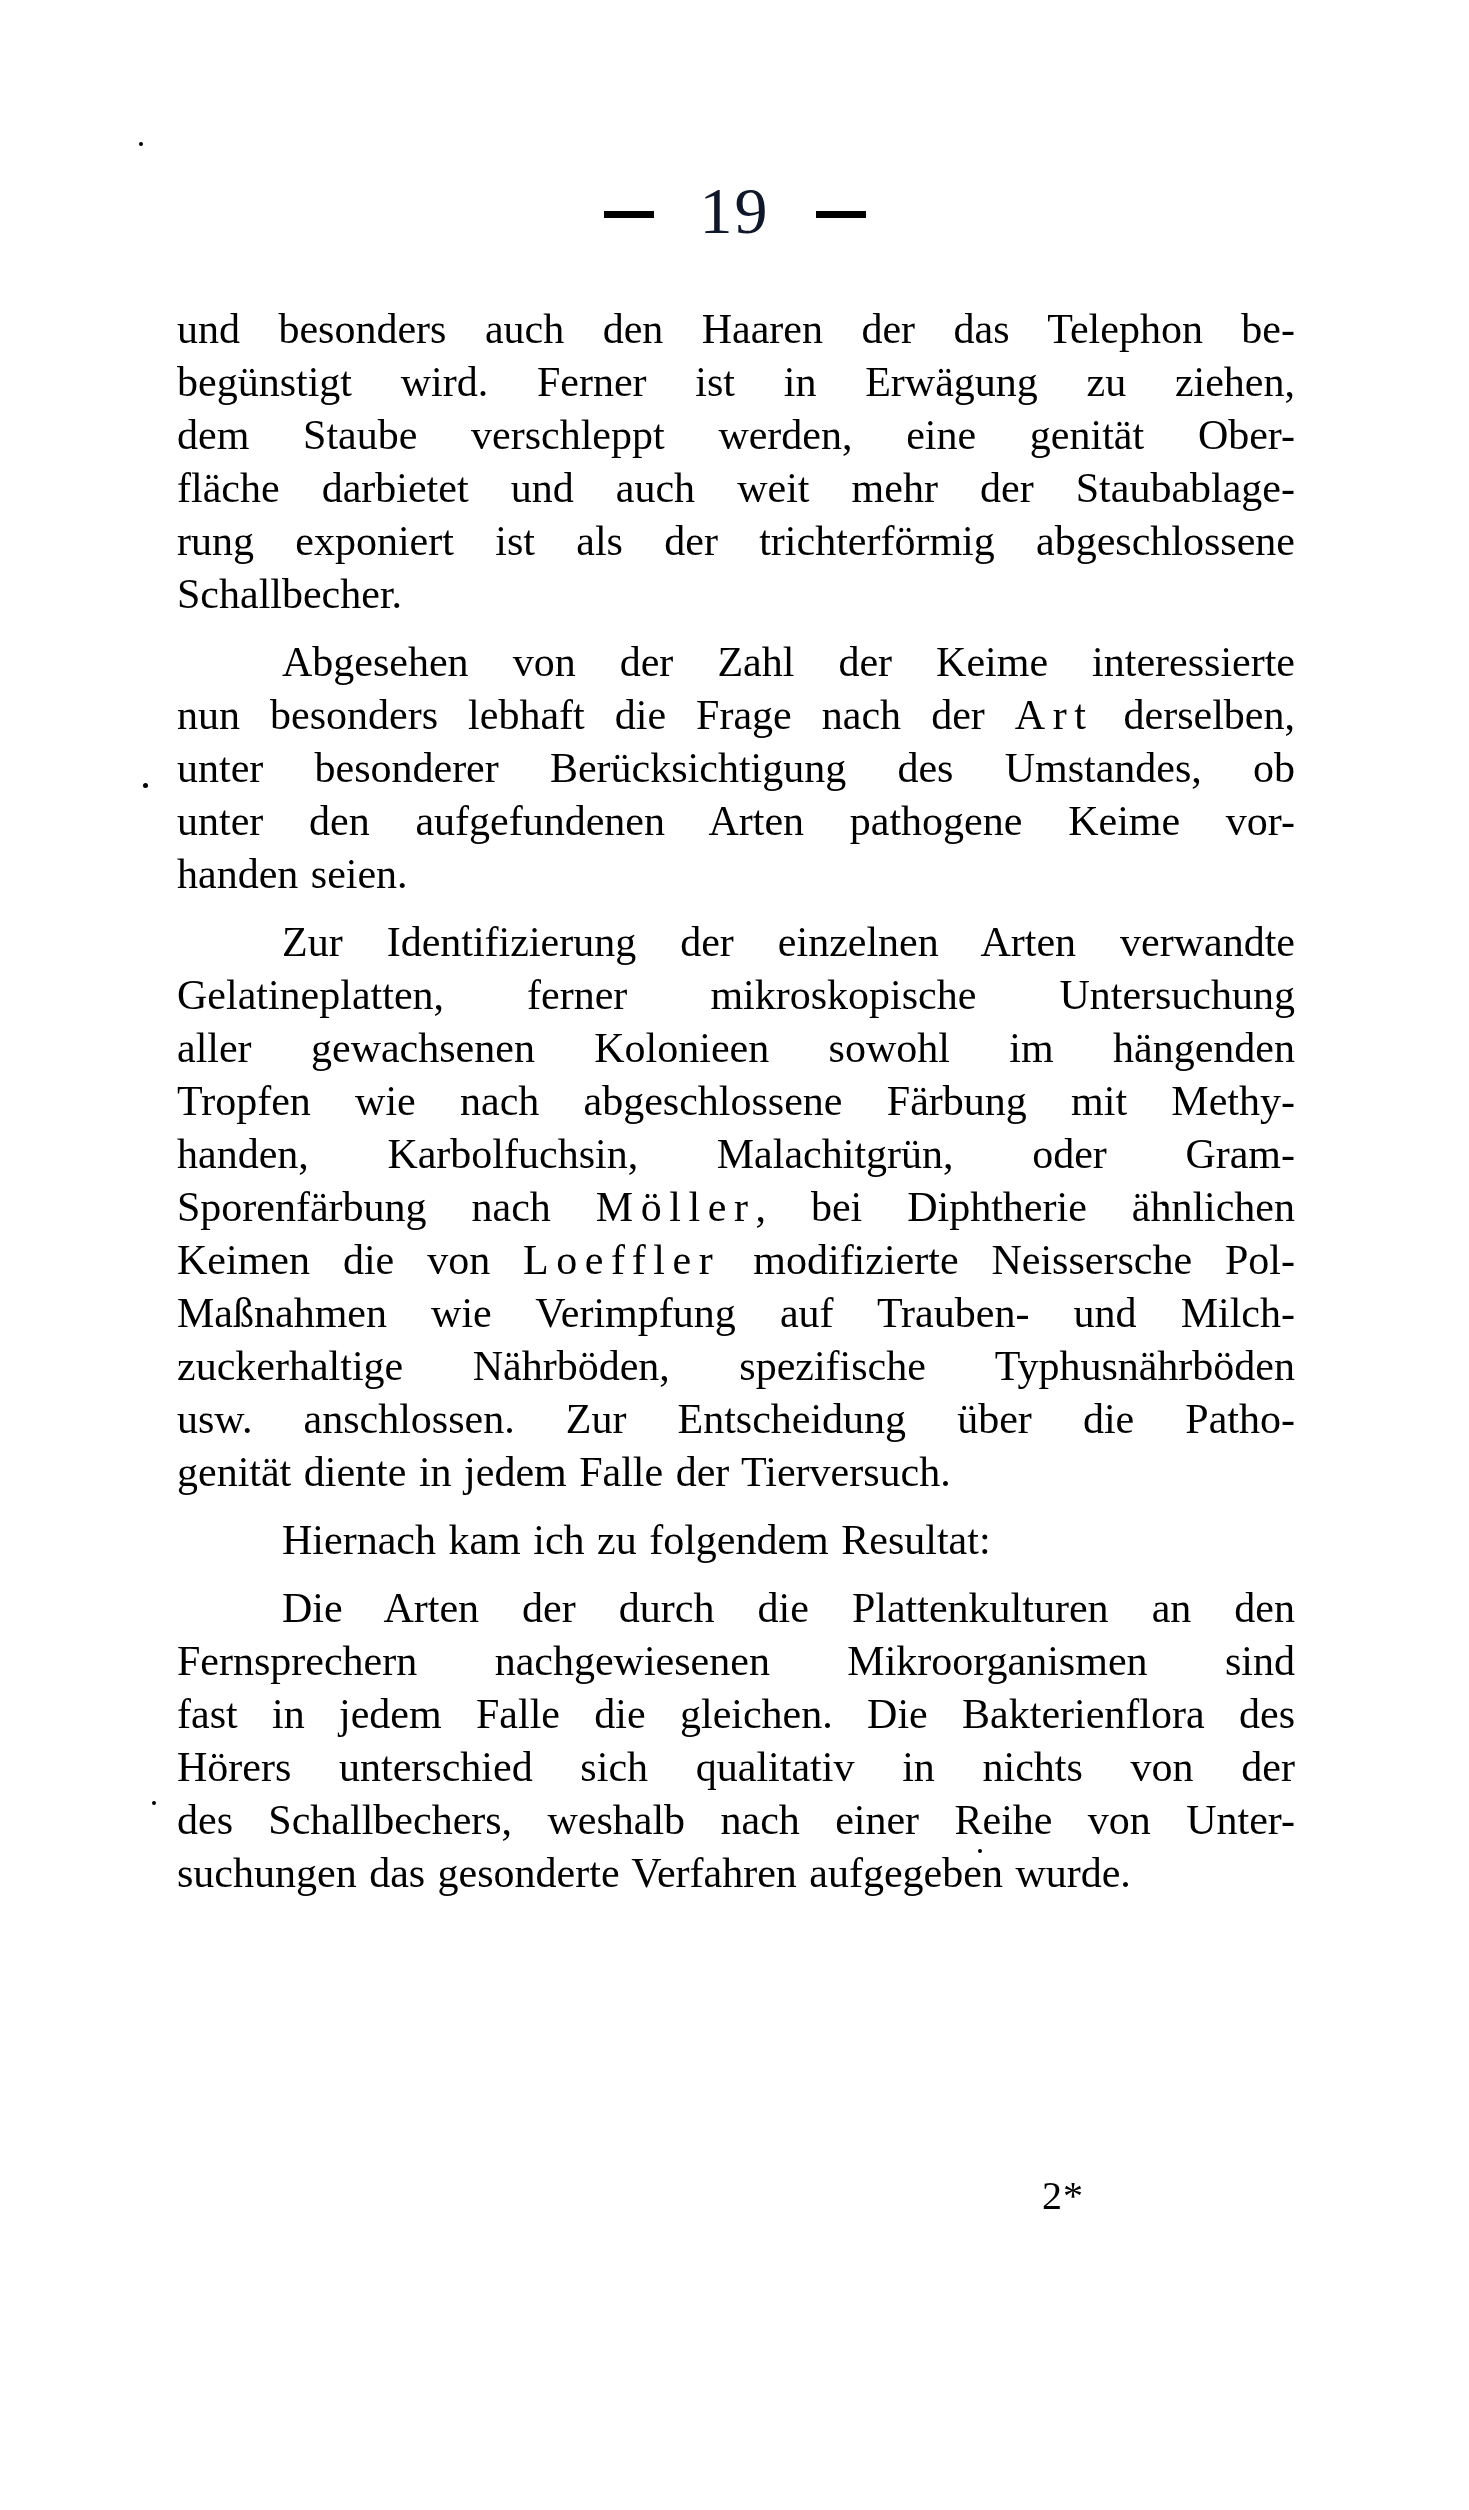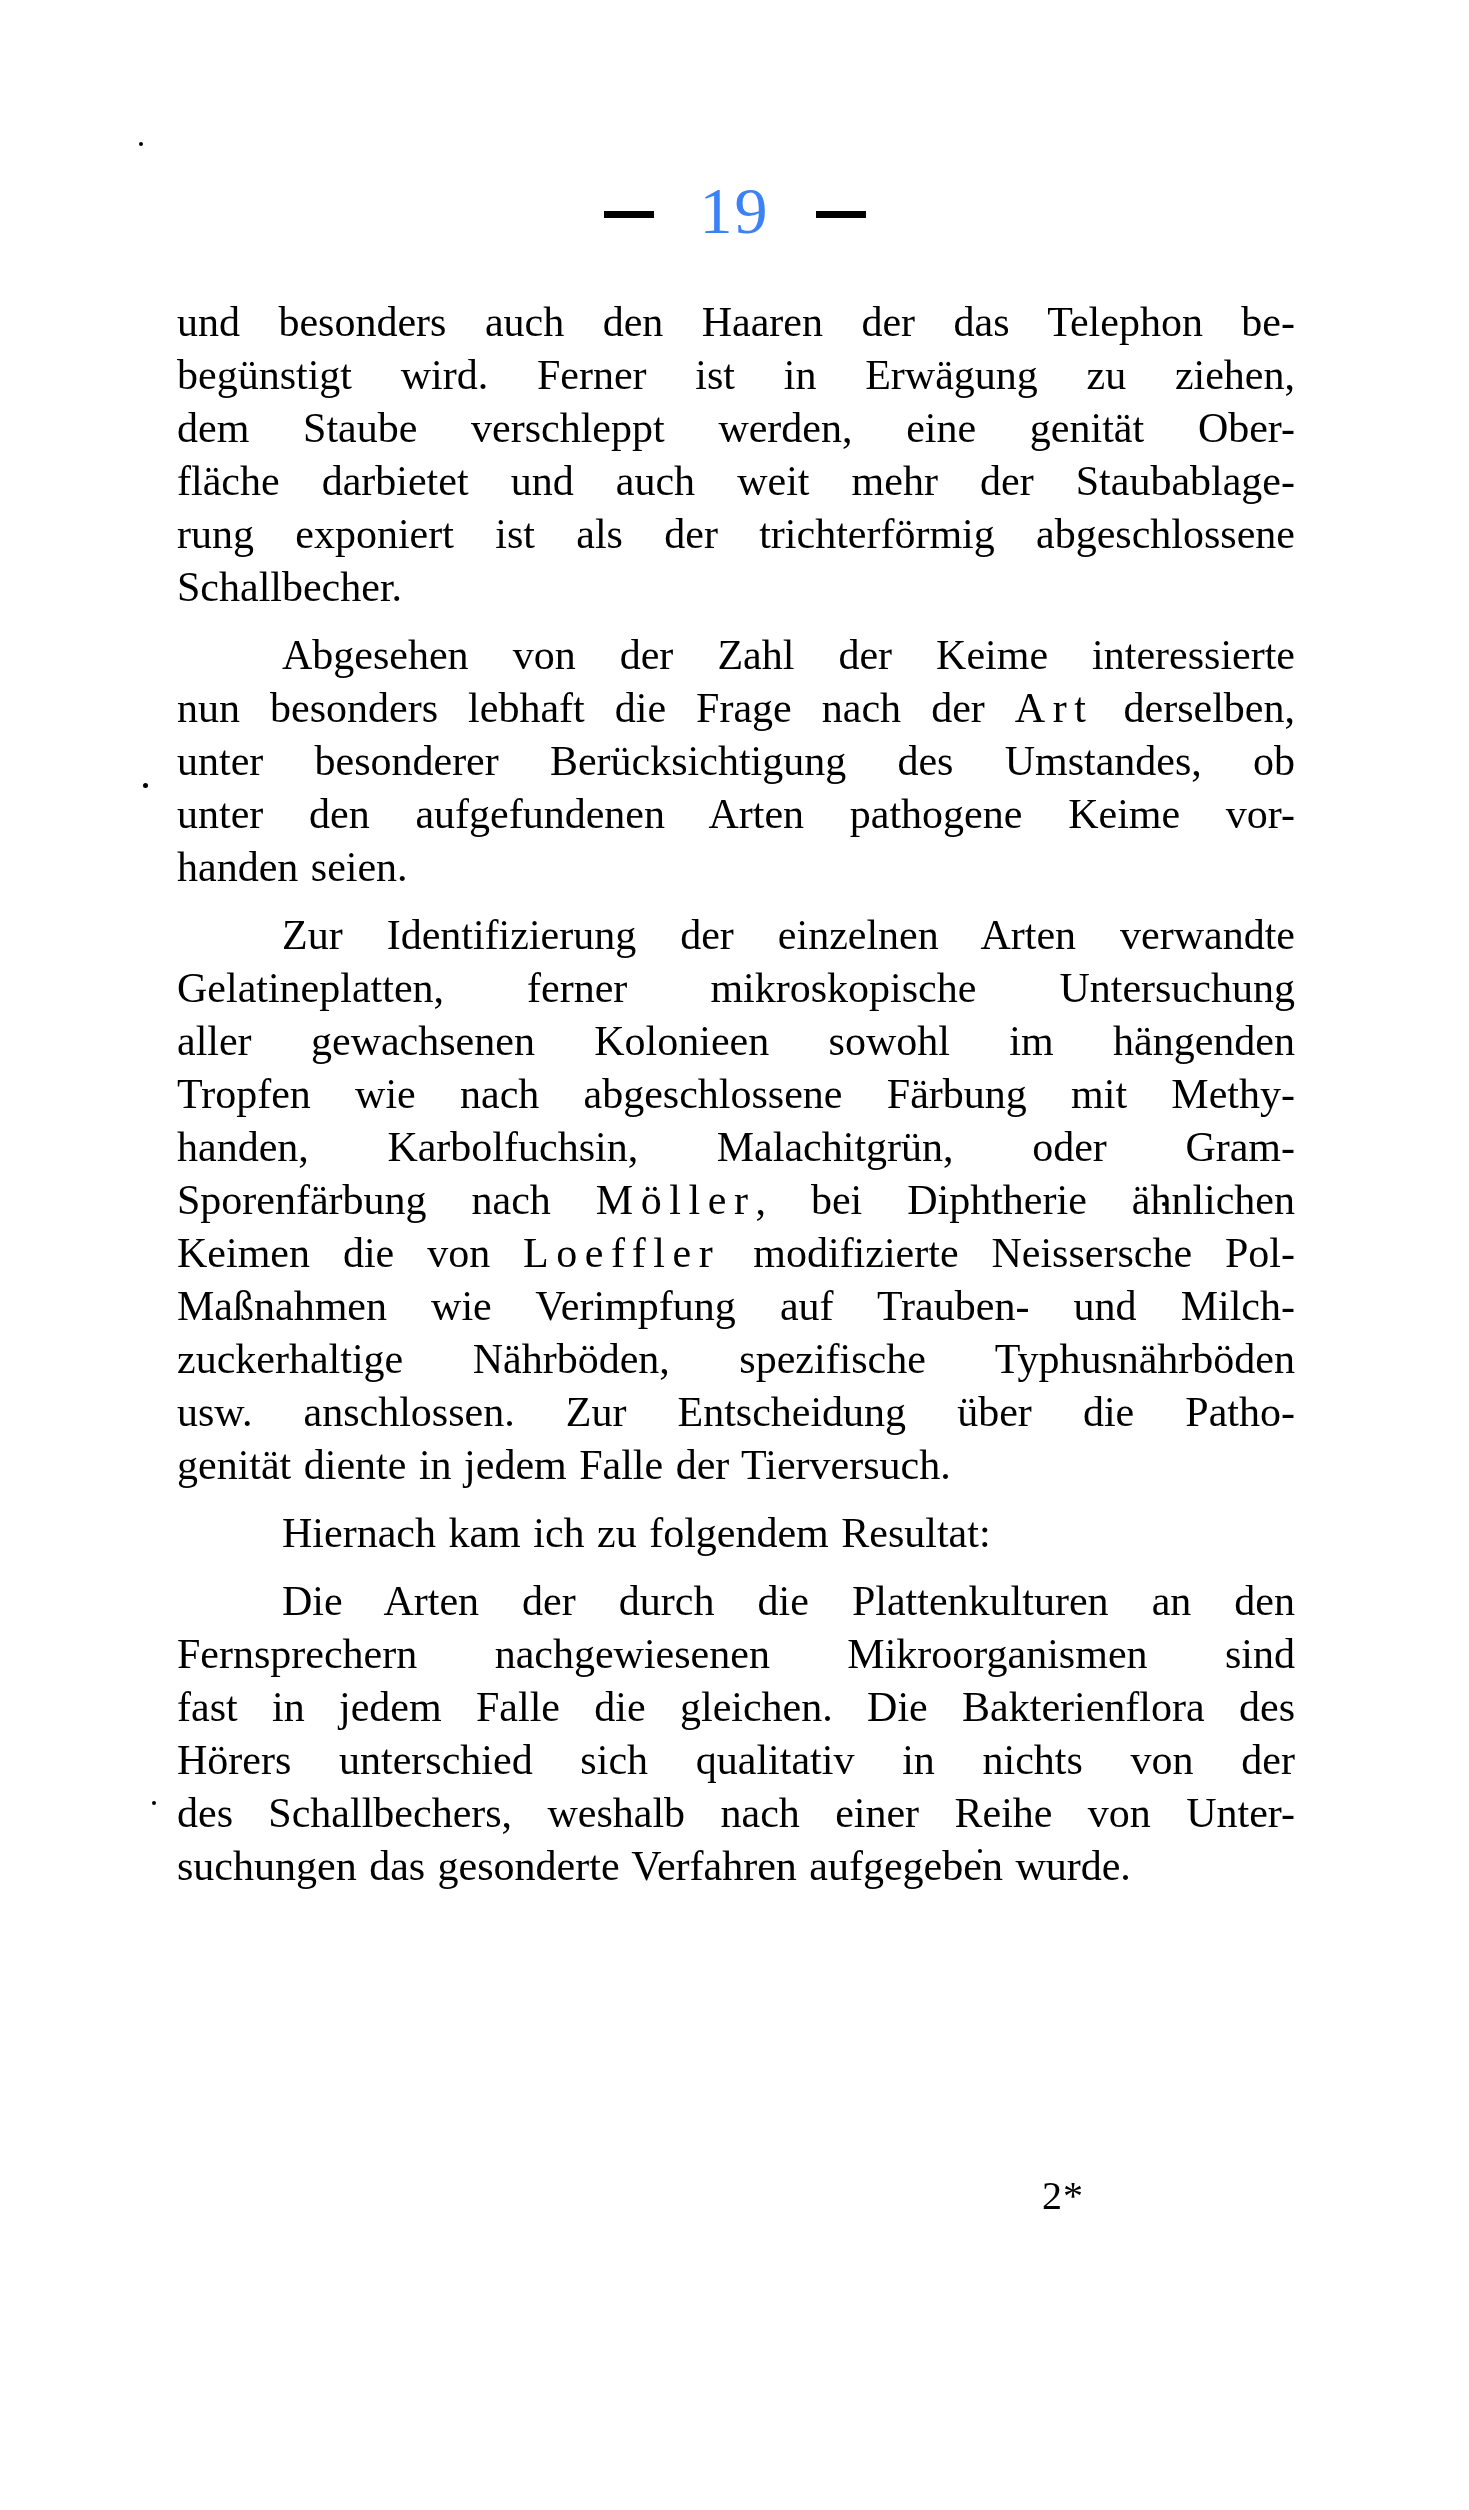--- a/index.html
+++ b/index.html
@@ -24,32 +24,32 @@
     height: 70px;
     display: flex;
     justify-content: center;
     align-items: center;
     column-gap: 46px;
   }
   .page-number {
     font-size: 66px;
     line-height: 70px;
     letter-spacing: 2px;
-    color: #3b82f6;
+    color: #0f172a;
   }
   .dash {
     display: inline-block;
     width: 50px;
     height: 7px;
     background: #000;
     margin-top: 7px;
   }
   .body-text {
     position: absolute;
-    top: 296px;
+    top: 303px;
     left: 177px;
     width: 1118px;
     font-size: 42px;
     line-height: 53px;
     word-spacing: 2px;
   }
   .para {
     margin: 0;
     padding: 0;
   }

